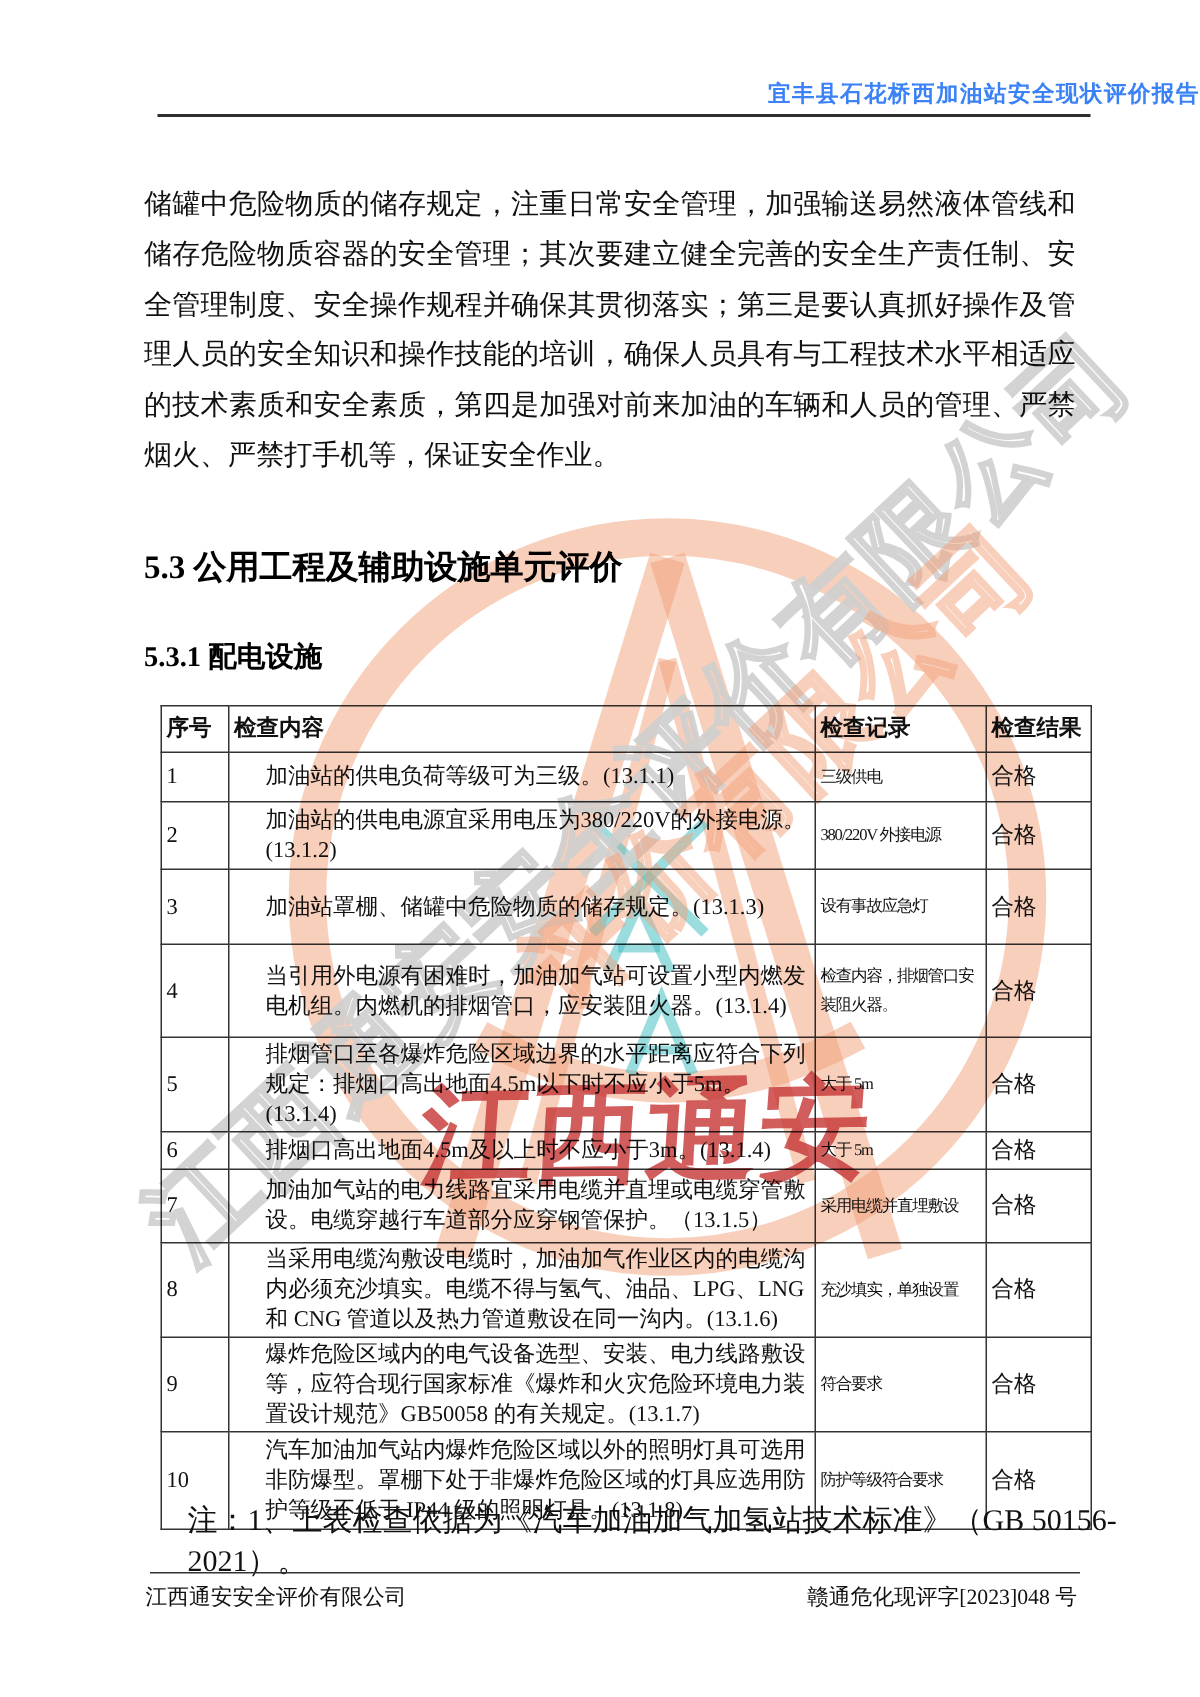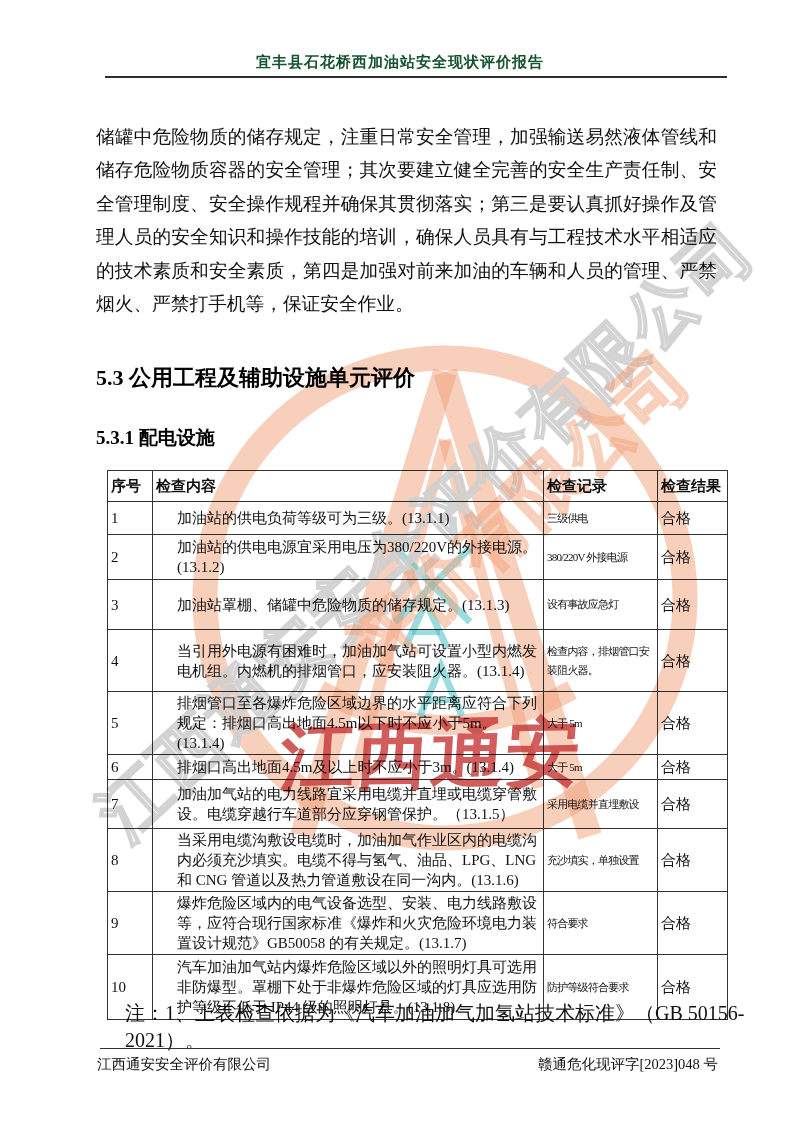--- a/index.html
+++ b/index.html
@@ -3,22 +3,22 @@
 <meta charset="utf-8">
 <style>
   html,body{margin:0;padding:0;}
   body{
     width:800px;height:1131px;position:relative;background:#ffffff;
     font-family:"Liberation Serif","DejaVu Serif",serif;color:#1c1c1c;overflow:hidden;
   }
   .content{position:absolute;inset:0;z-index:1;}
 
   
-  .header-title{position:absolute;top:53px;left:0;width:100%;text-align:center;
-    font-size:15px;font-weight:600;letter-spacing:1px;color:#14532d;}
+  .header-title{position:absolute;top:53px;left:0;width:100%;text-align:right;
+    font-size:15px;font-weight:600;letter-spacing:1px;color:#3b82f6;}
   .header-rule{position:absolute;top:76px;left:105px;width:622px;height:0;
     border-top:2px solid #2e2e2e;}
 
   
   .body-paragraph{position:absolute;top:100px;left:96px;width:621px;
     font-size:18.7px;line-height:33.4px;text-align:justify;text-justify:inter-ideograph;color:#111;margin-top:20px;}
 
   
   .h-section{position:absolute;top:363px;left:96px;font-size:22px;font-weight:bold;color:#000;}
   .h-subsection{position:absolute;top:425px;left:96px;font-size:19px;font-weight:bold;color:#000;}

